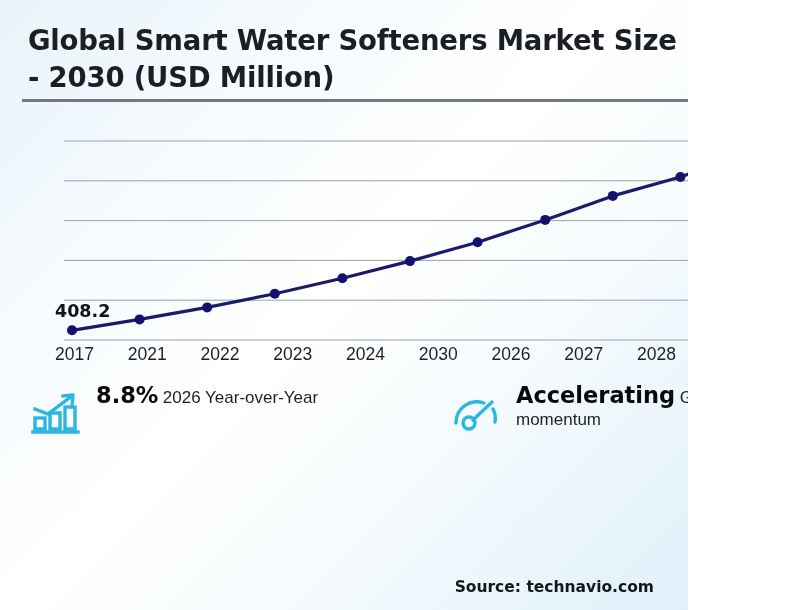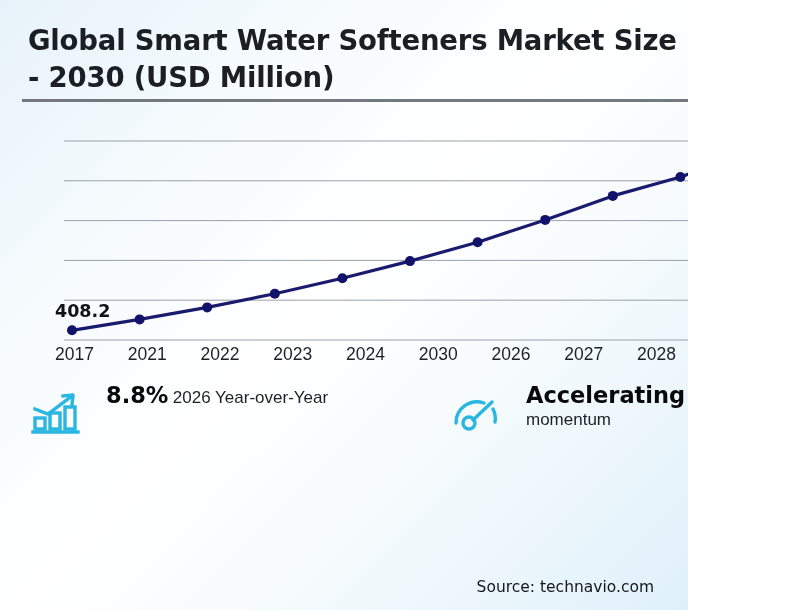--- a/index.html
+++ b/index.html
@@ -83,21 +83,21 @@
     left: 30px;
     top: 382px;
     width: 748px;
     display: grid;
     grid-template-columns: 420px 328px;
     grid-template-rows: 92px 92px;
   }
   .stat {
     display: flex;
     align-items: flex-start;
-    gap: 24px;
+    gap: 14px;
   }
   .stat-icon {
     flex: 0 0 auto;
     width: 52px;
     height: 52px;
     margin-top: 4px;
     display: flex;
     align-items: center;
     justify-content: center;
   }
@@ -119,21 +119,21 @@
     font-family: "Liberation Sans", sans-serif;
     white-space: pre-line;
   }
 
   
   .source {
     position: absolute;
     right: 34px;
     bottom: 14px;
     font-size: 15.5px;
-    font-weight: normal;
+    font-weight: bold;
     color: #13171c;
     font-family: "DejaVu Sans", sans-serif;
   }
 </style>
 </head>
 <body>
 
 <div class="poster">
 
   <div class="header">

